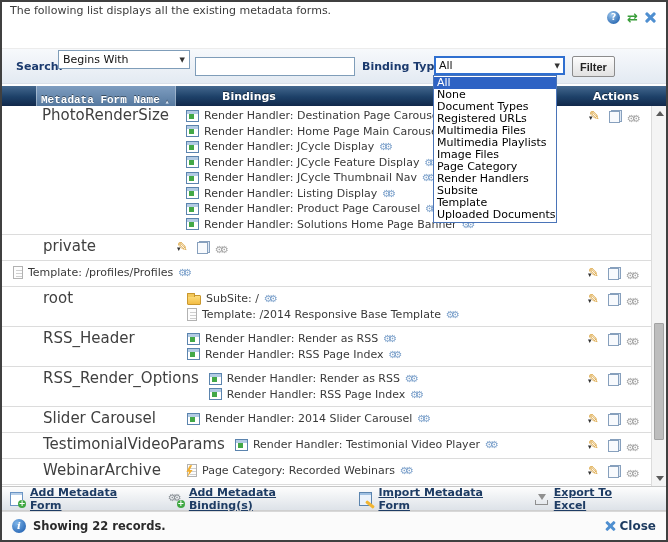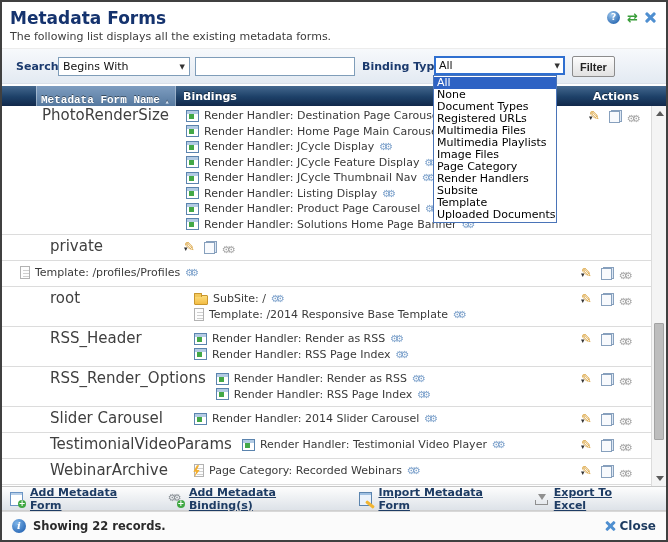--- a/index.html
+++ b/index.html
@@ -25,21 +25,21 @@
 
   
   .filterbar { position:relative; height:36px; flex:0 0 auto; border-top:1px solid #ececec;
                background:linear-gradient(#f7f9fc,#e3eaf2); border-bottom:1px solid #d9e0e9; }
   .flabel { position:absolute; font-size:11px; font-weight:bold; color:#1b3a6e; top:11px; }
   .lbl-search { left:14px; } .lbl-bt { left:360px; }
   .sel { position:absolute; height:19px; background:#fff; border:1px solid #7f9db9; font-size:11px; color:#111;
          display:flex; align-items:center; padding:0 4px; cursor:default; }
   .sel .sel-arrow { margin-left:auto; font-size:7px; color:#333; }
   .sel .sel-arrow::after { content:'▼'; }
-  .sel-operator { left:56px; top:8px; width:132px; }
+  .sel-operator { left:56px; top:1px; width:132px; }
   .sel-bt { left:432px; top:7px; width:131px; border:2px solid #2f6fd0; padding:0 3px; }
   .search-input { position:absolute; left:193px; top:8px; width:160px; height:19px; border:1px solid #7f9db9;
          font-size:11px; padding:0 3px; outline:none; }
   .btn-filter { position:absolute; left:570px; top:7px; height:21px; border:1px solid #8c8c8c; border-radius:2px;
          background:linear-gradient(#fdfdfd,#e1e1e1); font-size:11px; font-weight:bold; color:#222; padding:0 7px; }
 
   
   .dropdown { position:absolute; left:431px; top:73px; width:124px; background:#fff;
               border:1px solid #4a74b8; z-index:60; padding:1px 0; }
   .dd-option { font-size:11px; line-height:12px; padding:0 3px; color:#000; white-space:nowrap; cursor:default; }
@@ -50,26 +50,26 @@
   .thead { height:20px; flex:0 0 auto; display:flex;
            background:linear-gradient(#44688e,#1d4068 55%,#12294b);
            color:#fff; font-size:11px; font-weight:bold; align-items:center;
            text-shadow:0 -1px 0 rgba(0,0,0,.45); }
   .h-gutter { width:34px; height:100%; }
   .h-name { width:140px; height:100%; display:flex; align-items:flex-end; padding-left:4px;
             background:linear-gradient(#7e9dc0,#56799f); border-left:1px solid rgba(255,255,255,.35);
             border-right:1px solid rgba(255,255,255,.3);font-family:Liberation Mono, monospace; }
   .sort-asc { font-size:8px; color:#d7e3f2; margin-left:5px; }
   .sort-asc::after { content:'▴'; }
-  .h-bind { flex:1; padding-left:7px; }
+  .h-bind { flex:1; padding-left:7px;margin-left:39px; }
   .h-actions { width:77px; padding-left:4px; }
 
   .tbody { position:relative; flex:1 1 auto; overflow:hidden; background:#fff; }
   .rows { position:absolute; left:0; top:0; right:15px; }
-  .t-row { display:flex; border-bottom:1px solid #dcdcdc; padding:4px 8px; }
+  .t-row { display:flex; border-bottom:1px solid #dcdcdc; padding:4px 1px; }
   .t-row.tall { padding:2px 0; }
   .c-name { flex:0 0 174px; padding-left:40px; font-size:15px; color:#404040; line-height:15.5px; }
   .c-bind { flex:1 1 auto; padding-left:10px; }
   .bind-line { display:flex; align-items:center; height:15.5px; font-size:11px; color:#3a3a3a; white-space:nowrap; }
   .c-actions { flex:0 0 62px; padding-top:1px; display:flex; align-items:flex-start; gap:5px; }
 
   
   .bi { display:inline-block; flex:0 0 auto; margin-right:5px; }
   .bi-rh { position:relative; width:13px; height:12px; border:1px solid #5b84ae; background:#fff; }
   .bi-rh::before { content:''; position:absolute; top:0; left:0; right:0; height:3px; background:#b3cbe4; }
@@ -142,21 +142,20 @@
   .close-area .x-icon { width:10px; height:10px; }
   .close-area .x-icon::before,.close-area .x-icon::after { left:4px; top:-1px; height:12px; }
   .close-label { font-size:12px; font-weight:bold; color:#1c3a5f; }
 </style>
 </head>
 <body>
 
 <div class="dialog">
 
   <div class="titleblock">
-    <div class="title">Metadata Forms</div>
     <div class="subtitle">The following list displays all the existing metadata forms.</div>
     <div class="tb-icons">
       <span class="help-icon"></span>
       <span class="refresh-icon"></span>
       <span class="x-icon"></span>
     </div>
   </div>
 
   <div class="filterbar">
     <span class="flabel lbl-search">Search:</span>

